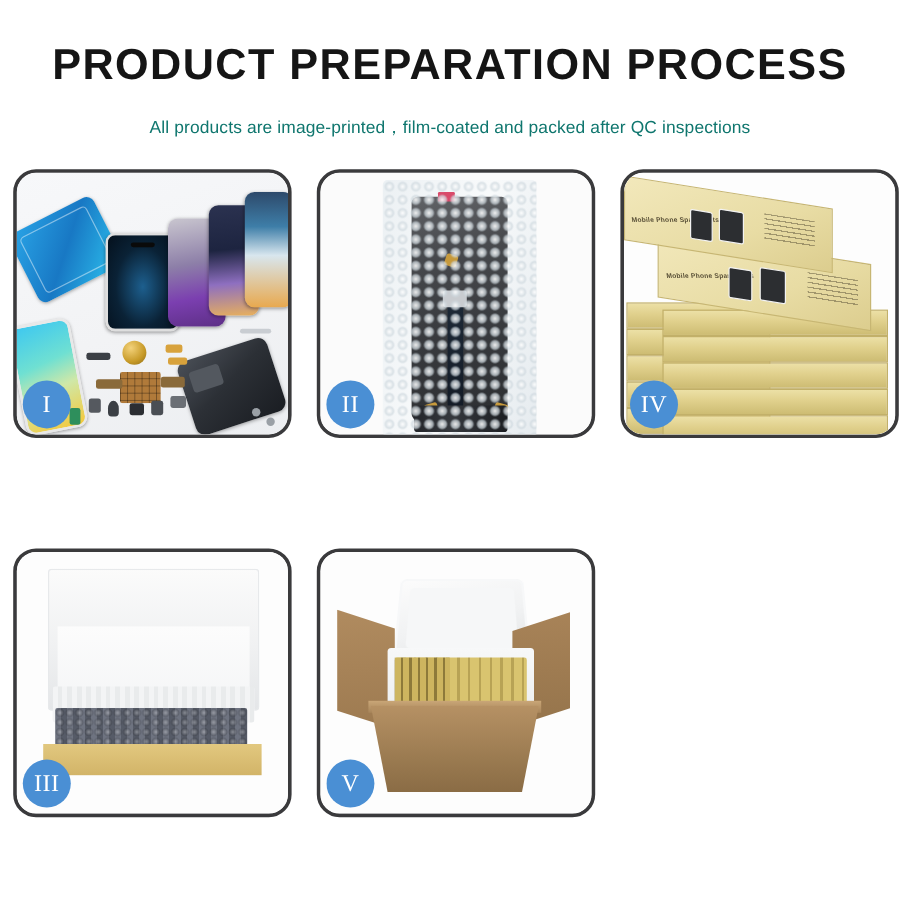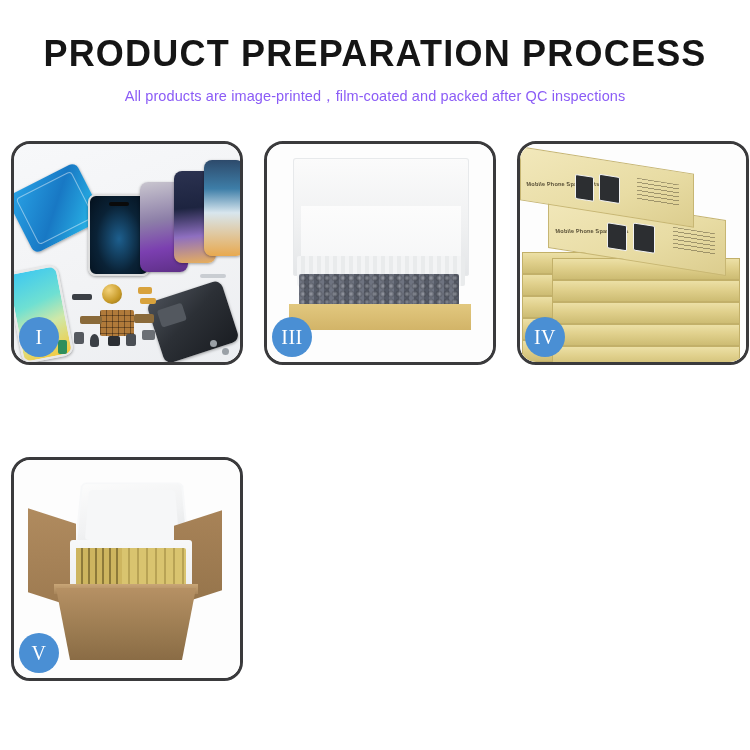--- a/index.html
+++ b/index.html
@@ -29,24 +29,24 @@
   }
   .main-title {
     font-size: 36px;
     font-weight: 700;
     letter-spacing: 1.2px;
     color: #151515;
     line-height: 1.1;
     white-space: nowrap;
   }
   .sub-title {
-    margin-top: 13px;
+    margin-top: 23px;
     font-size: 14.5px;
     font-weight: 400;
-    color: #8b5cf6;
+    color: #0f766e;
     letter-spacing: 0.1px;
     white-space: nowrap;
   }
 
   
   .grid {
     position: absolute;
     top: 141px;
     left: 11px;
     width: 730px;
@@ -419,62 +419,78 @@
         <div class="part p9"></div>
         <div class="part p10"></div>
         <div class="part p11"></div>
         <div class="part p12"></div>
         <div class="part p13"></div>
         <div class="part p14"></div>
       </div>
       <div class="badge">I</div>
     </div>
 
+    <div class="card">
+      <div class="card-inner c2">
+        <div class="bubblepack">
+          <div class="screen-in"></div>
+          <div class="flex-tail"></div>
+          <div class="flex-conn"></div>
+          <div class="tape-pink"></div>
+          <div class="gold-tab gt1"></div>
+          <div class="gold-tab gt2"></div>
+          <div class="gold-tab gt3"></div>
+          <div class="bottom-chips"></div>
+          <div class="bubbles"></div>
+        </div>
+      </div>
+      <div class="badge">II</div>
+    </div>
+
+    <div class="card">
+      <div class="card-inner c4">
+
+        <div class="stackbox" style="left:2px;  top:196px; width:120px; height:22px;"></div>
+        <div class="stackbox" style="left:2px;  top:174px; width:120px; height:22px;"></div>
+        <div class="stackbox" style="left:2px;  top:152px; width:120px; height:22px;"></div>
+        <div class="stackbox" style="left:2px;  top:130px; width:120px; height:22px;"></div>
+        <div class="stackbox" style="left:2px;  top:108px; width:120px; height:22px;"></div>
+
+        <div class="stackbox" style="left:32px; top:202px; width:188px; height:22px;"></div>
+        <div class="stackbox" style="left:32px; top:180px; width:188px; height:22px;"></div>
+        <div class="stackbox" style="left:32px; top:158px; width:188px; height:22px;"></div>
+        <div class="stackbox" style="left:32px; top:136px; width:188px; height:22px;"></div>
+        <div class="stackbox" style="left:32px; top:114px; width:188px; height:22px;"></div>
+
+        <div class="sb-top" style="left:28px; top:62px; width:178px; height:56px; transform: skewY(9deg); border:1px solid #c7b673;">
+          <div class="lidtext" style="left:6px; top:28px; transform: rotate(-9deg);">Mobile Phone Spare Parts</div>
+          <div class="lidphone" style="left:58px; top:20px; width:20px; height:26px;"></div>
+          <div class="lidphone" style="left:84px; top:16px; width:22px; height:28px;"></div>
+          <div class="lidlines" style="left:124px; top:14px;"></div>
+        </div>
+
+        <div class="sb-top" style="left:0px; top:16px; width:174px; height:54px; transform: skewY(9deg); border:1px solid #c7b673;">
+          <div class="lidtext" style="left:5px; top:27px; transform: rotate(-9deg);">Mobile Phone Spare Parts</div>
+          <div class="lidphone" style="left:54px; top:18px; width:19px; height:25px;"></div>
+          <div class="lidphone" style="left:78px; top:14px; width:21px; height:27px;"></div>
+          <div class="lidlines" style="left:116px; top:12px;"></div>
+        </div>
+      </div>
+      <div class="badge">IV</div>
+    </div>
 
     <div class="card">
       <div class="card-inner c3">
         <div class="b3-lid"></div>
         <div class="b3-tray"></div>
         <div class="b3-foam"></div>
         <div class="b3-inner"></div>
         <div class="b3-front"></div>
       </div>
       <div class="badge">III</div>
-    </div>
-
-    <div class="card">
-      <div class="card-inner c4">
-
-        <div class="stackbox" style="left:2px;  top:196px; width:120px; height:22px;"></div>
-        <div class="stackbox" style="left:2px;  top:174px; width:120px; height:22px;"></div>
-        <div class="stackbox" style="left:2px;  top:152px; width:120px; height:22px;"></div>
-        <div class="stackbox" style="left:2px;  top:130px; width:120px; height:22px;"></div>
-        <div class="stackbox" style="left:2px;  top:108px; width:120px; height:22px;"></div>
-
-        <div class="stackbox" style="left:32px; top:202px; width:188px; height:22px;"></div>
-        <div class="stackbox" style="left:32px; top:180px; width:188px; height:22px;"></div>
-        <div class="stackbox" style="left:32px; top:158px; width:188px; height:22px;"></div>
-        <div class="stackbox" style="left:32px; top:136px; width:188px; height:22px;"></div>
-        <div class="stackbox" style="left:32px; top:114px; width:188px; height:22px;"></div>
-
-        <div class="sb-top" style="left:28px; top:62px; width:178px; height:56px; transform: skewY(9deg); border:1px solid #c7b673;">
-          <div class="lidtext" style="left:6px; top:28px; transform: rotate(-9deg);">Mobile Phone Spare Parts</div>
-          <div class="lidphone" style="left:58px; top:20px; width:20px; height:26px;"></div>
-          <div class="lidphone" style="left:84px; top:16px; width:22px; height:28px;"></div>
-          <div class="lidlines" style="left:124px; top:14px;"></div>
-        </div>
-
-        <div class="sb-top" style="left:0px; top:16px; width:174px; height:54px; transform: skewY(9deg); border:1px solid #c7b673;">
-          <div class="lidtext" style="left:5px; top:27px; transform: rotate(-9deg);">Mobile Phone Spare Parts</div>
-          <div class="lidphone" style="left:54px; top:18px; width:19px; height:25px;"></div>
-          <div class="lidphone" style="left:78px; top:14px; width:21px; height:27px;"></div>
-          <div class="lidlines" style="left:116px; top:12px;"></div>
-        </div>
-      </div>
-      <div class="badge">IV</div>
     </div>
 
     <div class="card">
       <div class="card-inner c5">
         <div class="c5-foamlid"></div>
         <div class="c5-flapL"></div>
         <div class="c5-flapR"></div>
         <div class="c5-foambody"></div>
         <div class="c5-contents"></div>
         <div class="c5-contents2"></div>

